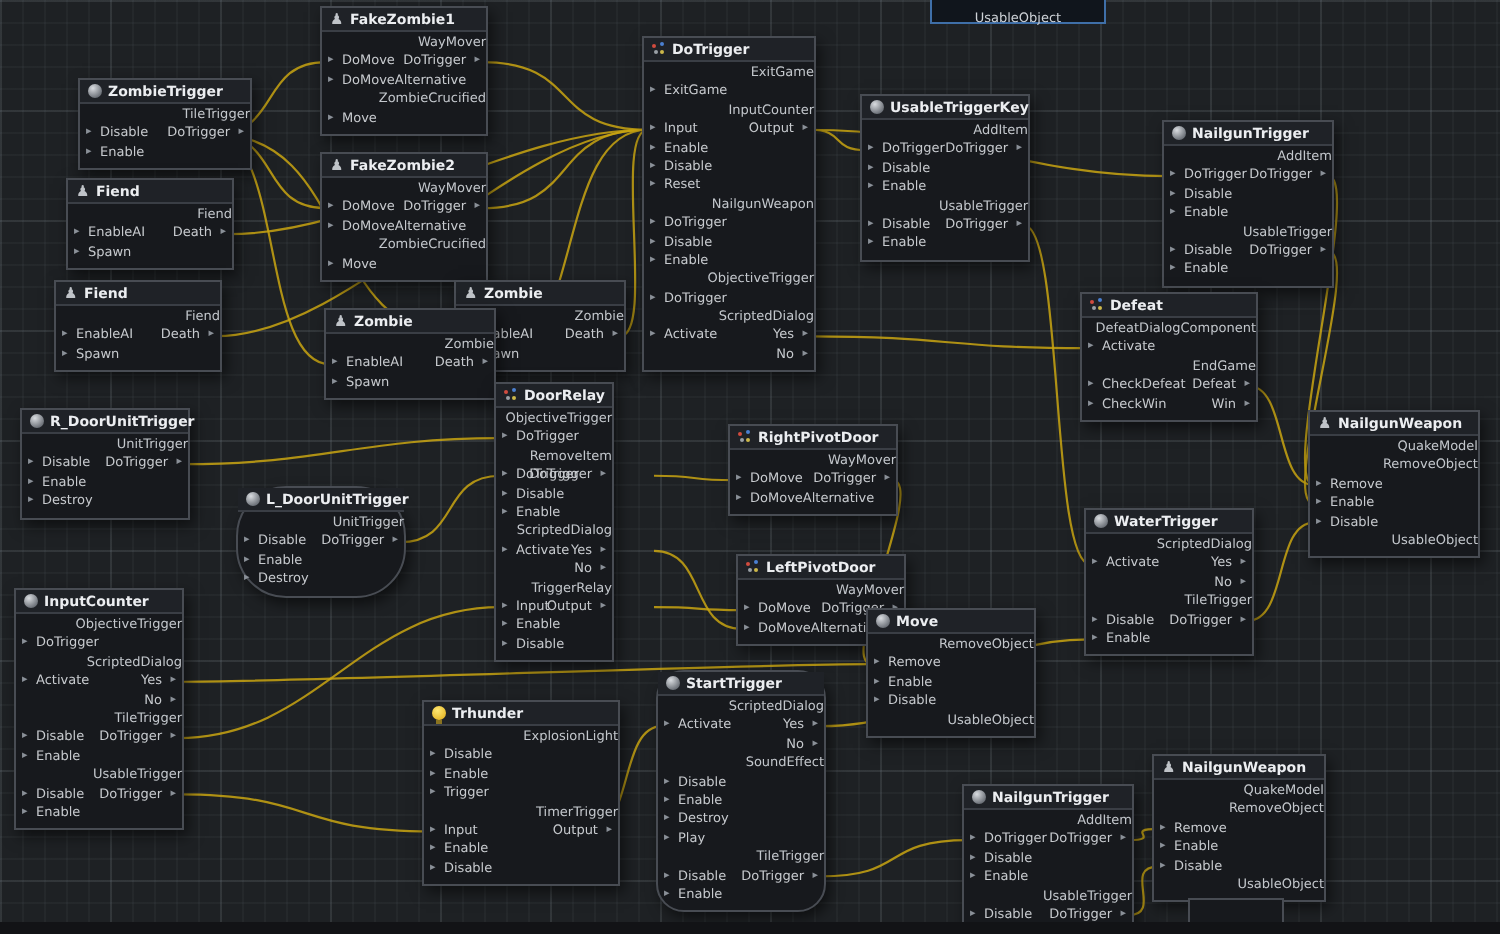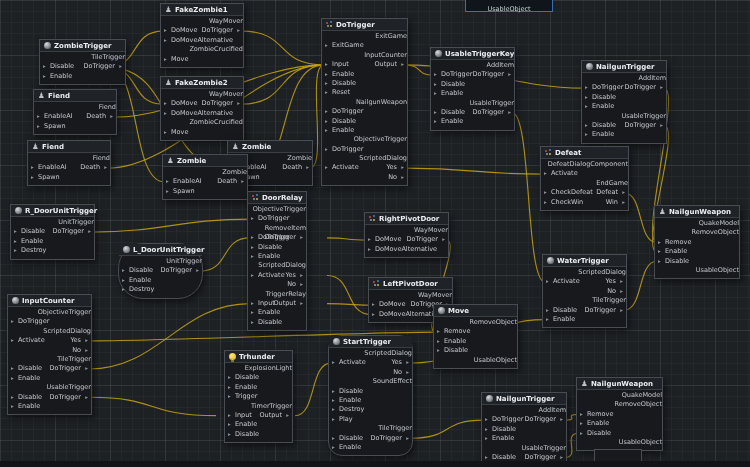--- a/index.html
+++ b/index.html
@@ -647,21 +647,21 @@
           <span class="lbl-in">Disable</span>
           <span class="lbl-out">DoTrigger</span>
           <span class="pin pin-out">▸</span>
         </div>
         <div class="row">
           <span class="pin pin-in">▸</span>
           <span class="lbl-in">Enable</span>
         </div>
       </div>
     </div>
-    <div class="node" style="left: 224px; top: 350px; width: 69px;">
+    <div class="node" style="left: 211px; top: 350px; width: 99px;">
       <div class="titlebar">
         <span class="icon bulb"></span>
         <span>Trhunder</span>
       </div>
       <div class="nbody">
         <div class="row sub">ExplosionLight</div>
         <div class="row">
           <span class="pin pin-in">▸</span>
           <span class="lbl-in">Disable</span>
         </div>

